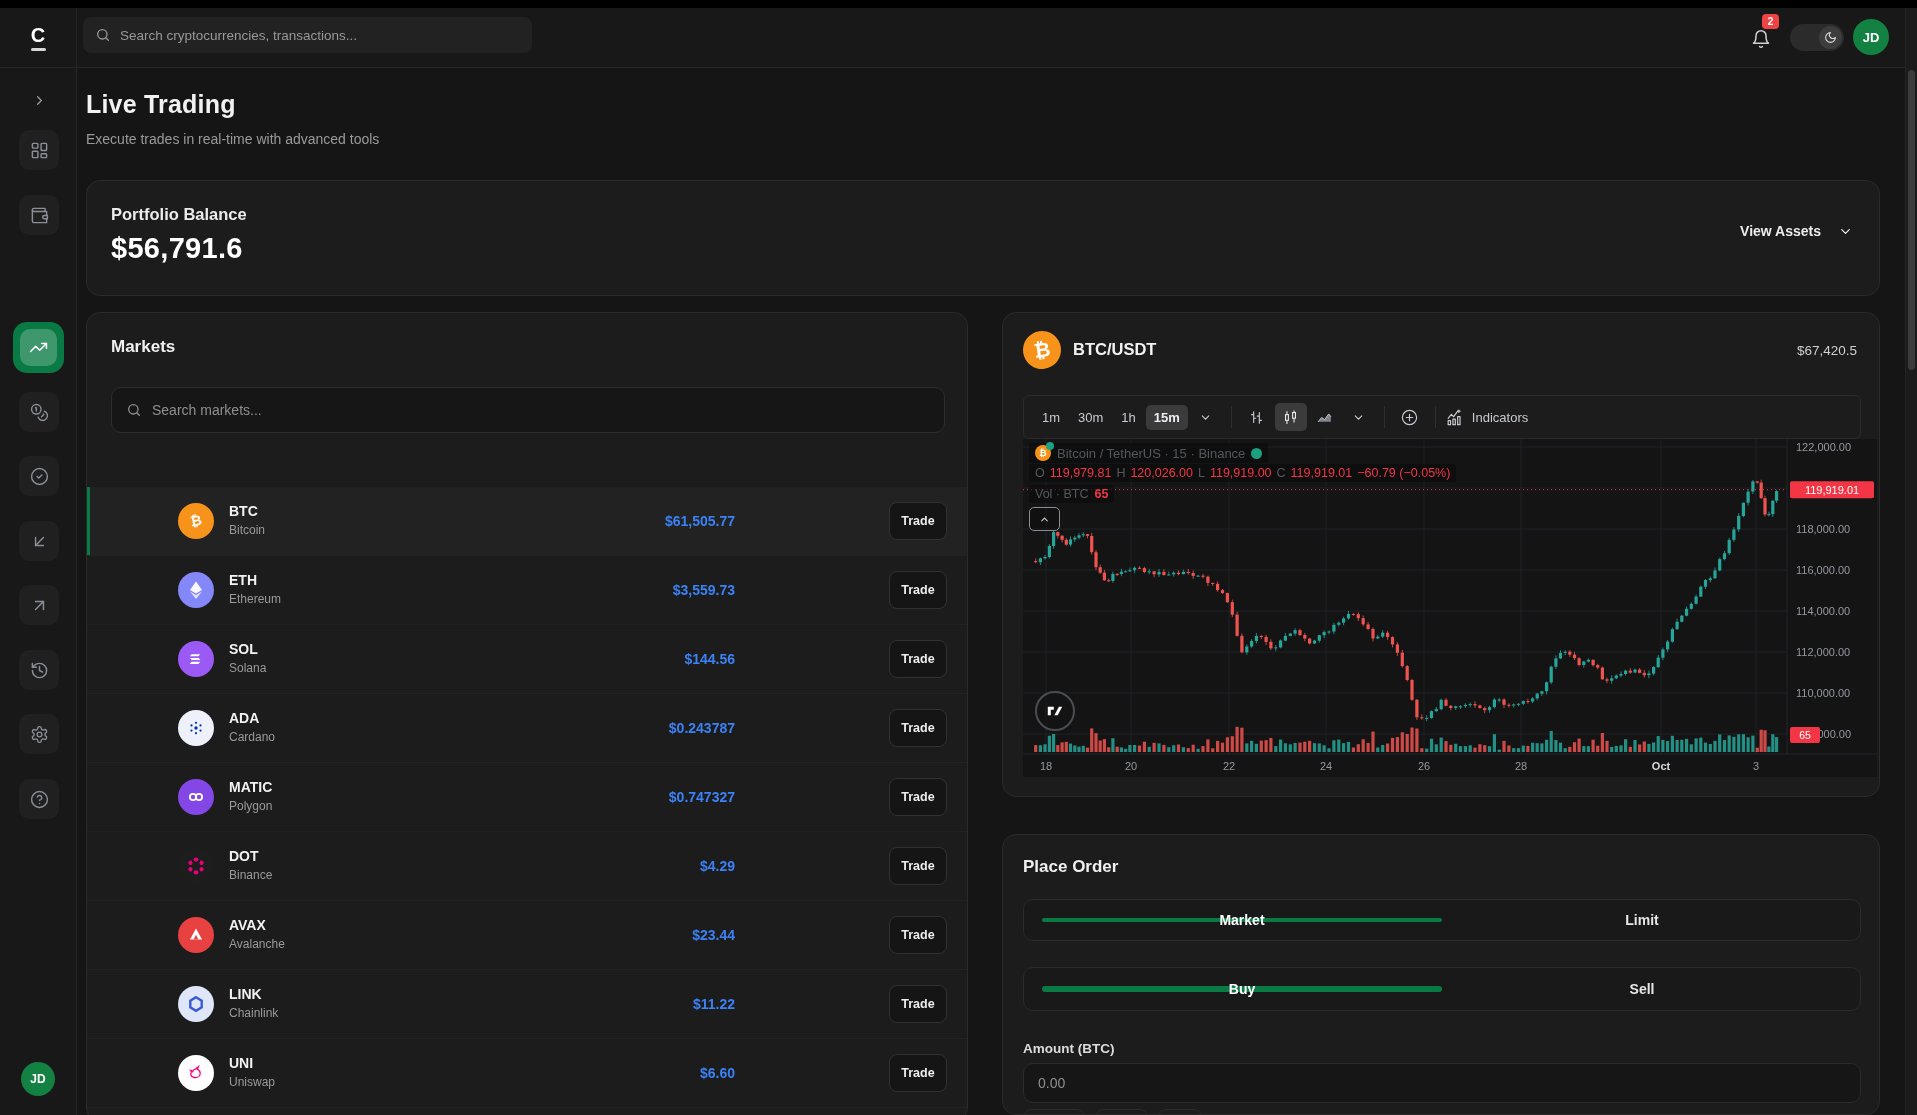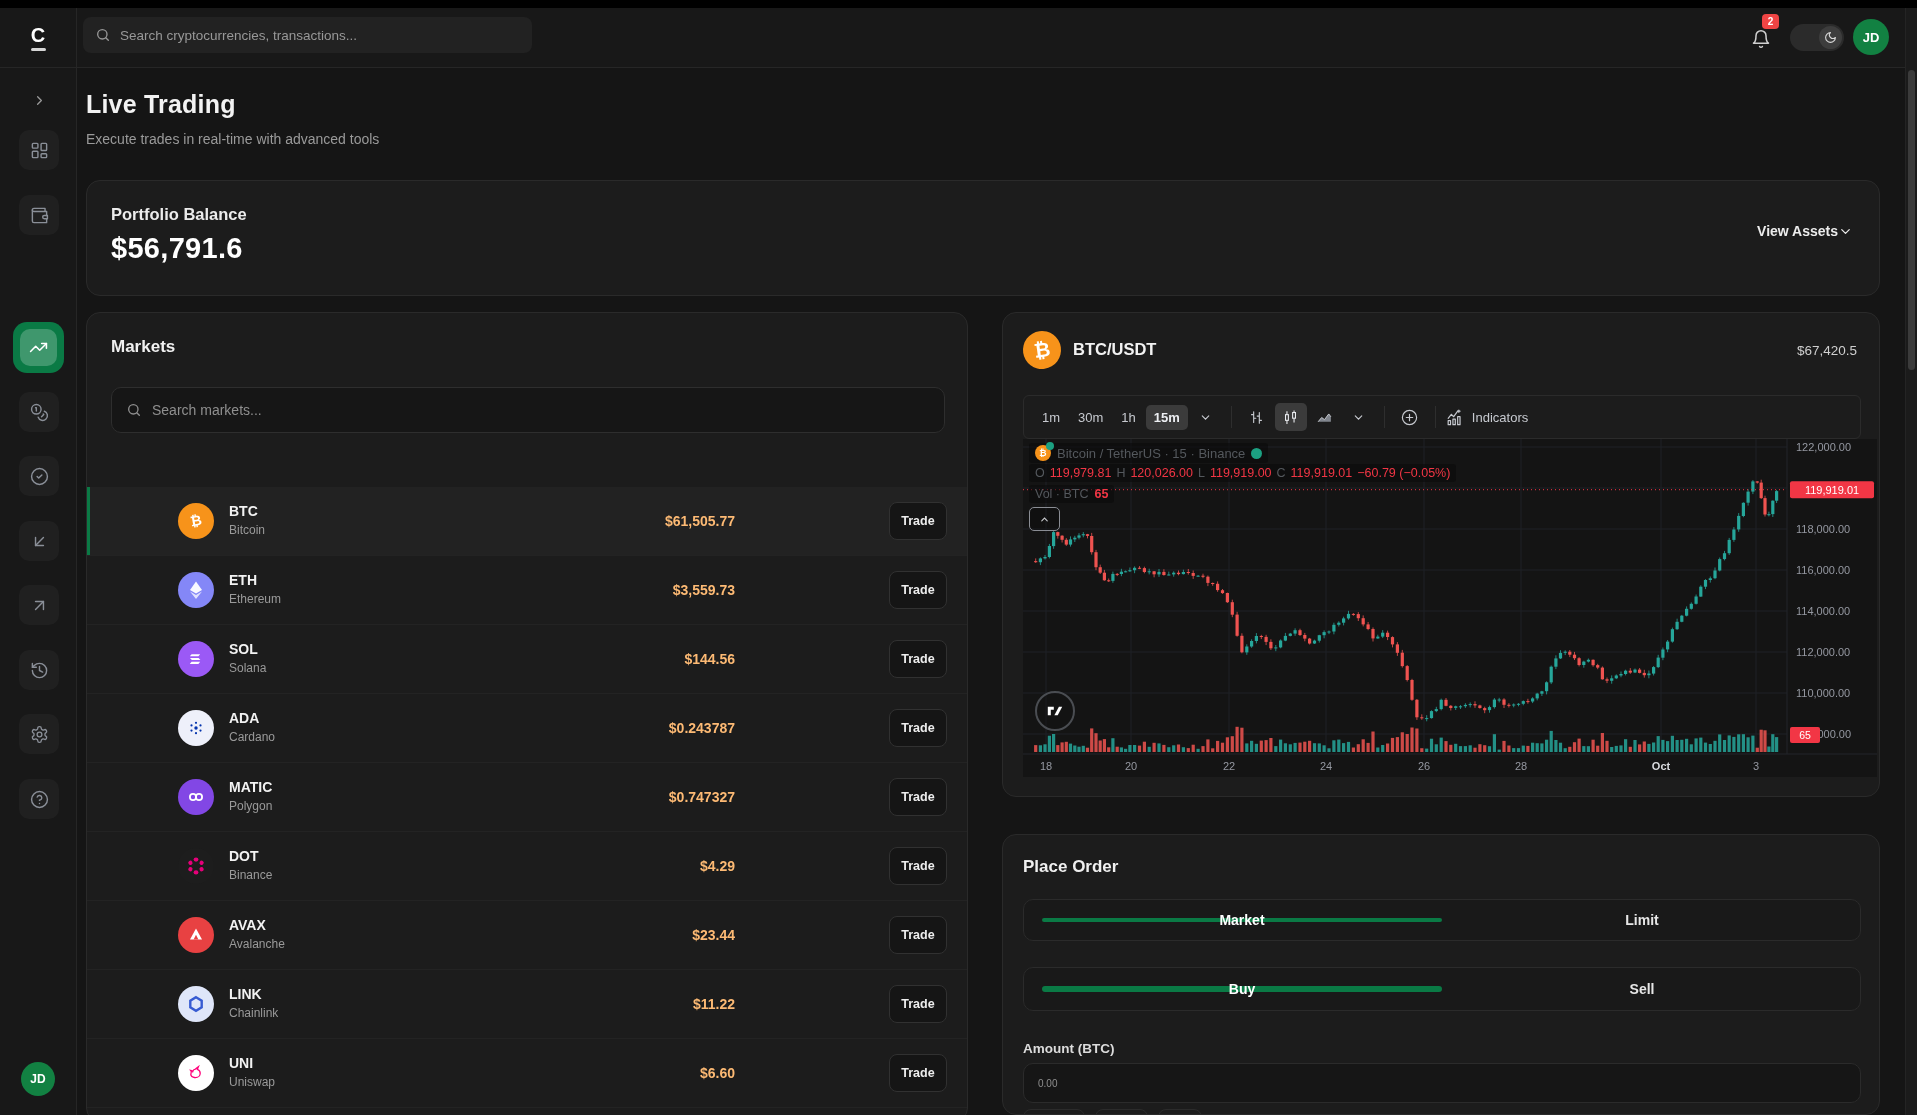--- a/index.html
+++ b/index.html
@@ -36,38 +36,38 @@
 
   
   #page-title{left:86px;top:90px;font-size:25px;font-weight:700;color:#f2f2f2;letter-spacing:.2px}
   #page-subtitle{left:86px;top:131px;font-size:14px;color:#9a9a9a}
 
   
   .card{background:#1c1c1c;border:1px solid #2a2a2a;border-radius:14px}
   #portfolio-card{left:86px;top:180px;width:1794px;height:116px}
   #pf-label{left:24px;top:24px;font-size:16.5px;font-weight:600;color:#ececec}
   #pf-value{left:24px;top:51px;font-size:29px;font-weight:800;color:#fff;letter-spacing:.3px}
-  #view-assets{right:26px;top:42px;display:flex;align-items:center;gap:0;color:#ececec;font-size:14px;font-weight:600;cursor:pointer;position:absolute}
+  #view-assets{right:26px;top:42px;display:flex;align-items:center;gap:17px;color:#ececec;font-size:14px;font-weight:600;cursor:pointer;position:absolute}
 
   
   #markets-card{left:86px;top:312px;width:882px;height:810px;overflow:hidden}
   #mk-title{left:24px;top:24px;font-size:17px;font-weight:700;color:#f0f0f0}
   #mk-search{left:24px;top:74px;width:834px;height:46px;background:#161616;border:1px solid #2e2e2e;border-radius:10px;display:flex;align-items:center;gap:10px;padding:0 14px}
   #mk-search input{background:transparent;border:0;outline:none;color:#d6d6d6;font-size:14px;width:100%;font-family:inherit}
   #mk-search input::placeholder{color:#8f8f8f}
   #mk-head{left:0;top:136px;width:882px;height:38px;background:#212121;border-bottom:1px solid #262626}
   .mk-th{position:absolute;top:13px;font-size:10.5px;font-weight:700;color:#9b9b9b;letter-spacing:1px}
   #markets-rows{left:0;top:174px;width:882px}
   .m-row{position:relative;width:882px;height:69px;border-bottom:1px solid #232323}
   .m-row.active{background:#222}
   .row-accent{position:absolute;left:0;top:0;width:3px;height:100%;background:#0a7a45}
   .coin{position:absolute;left:91px;top:16px;width:36px;height:36px;border-radius:50%;display:flex;align-items:center;justify-content:center;overflow:hidden}
   .m-sym{position:absolute;left:142px;top:16px;font-size:14px;font-weight:700;color:#f2f2f2}
   .m-name{position:absolute;left:142px;top:36px;font-size:12px;color:#9a9a9a}
-  .m-price{position:absolute;right:234px;top:26px;font-size:14px;font-weight:700;color:#fdba74}
+  .m-price{position:absolute;right:234px;top:26px;font-size:14px;font-weight:700;color:#3b82f6}
   .trade-btn{position:absolute;right:22px;top:15px;width:58px;height:38px;background:#151515;border:1px solid #313131;border-radius:8px;color:#ededed;font-size:12.5px;font-weight:600;display:flex;align-items:center;justify-content:center;cursor:pointer}
 
   
   #chart-card{left:1002px;top:312px;width:878px;height:485px}
   #cc-coin{left:20px;top:18px;width:38px;height:38px;border-radius:50%;background:#f7931a;display:flex;align-items:center;justify-content:center;color:#fff;font-size:20px;font-weight:700;transform:rotate(-8deg)}
   #cc-pair{left:70px;top:27px;font-size:16.5px;font-weight:700;color:#f2f2f2}
   #cc-price{right:22px;top:30px;font-size:13.5px;color:#cfcfcf;position:absolute}
   #tvbar{left:20px;top:82px;width:838px;height:44px;border:1px solid #2b2b2b;border-radius:6px;display:flex;align-items:center;gap:2px;padding:0 10px;color:#c7cad0}
   .tv-int{font-size:13px;color:#c7cad0;padding:5px 8px;border-radius:5px;cursor:pointer}
   .tv-int.on{background:#3b3b3b;color:#edeff3;font-weight:600}
@@ -96,21 +96,21 @@
   
   #order-card{left:1002px;top:834px;width:878px;height:281px;overflow:hidden}
   #po-title{left:20px;top:22px;font-size:17px;font-weight:700;color:#f0f0f0}
   .seg{position:absolute;left:20px;width:838px;height:42px;border:1px solid #2b2b2b;border-radius:10px;background:#191919;display:flex;padding:18px}
   #seg-type{top:64px}
   #seg-side{top:132px;height:44px}
   .seg-opt{flex:1;display:flex;align-items:center;justify-content:center;font-size:14px;font-weight:600;color:#e6e6e6;border-radius:7px;cursor:pointer}
   .seg-opt.on{background:#0a7a45;color:#fff}
   #amount-label{left:20px;top:206px;font-size:13.5px;font-weight:600;color:#dcdcdc;position:absolute}
   #amount-input{left:20px;top:228px;width:838px;height:40px;background:#161616;border:1px solid #2b2b2b;border-radius:10px;display:flex;align-items:center;padding:0 14px}
-  #amount-input input{background:transparent;border:0;outline:none;color:#86efac;font-size:10px;width:100%;font-family:inherit}
+  #amount-input input{background:transparent;border:0;outline:none;color:#86efac;font-size:14px;width:100%;font-family:inherit}
   #amount-input input::placeholder{color:#8f8f8f}
   .pct-btn{position:absolute;top:274px;height:30px;border:1px solid #2b2b2b;border-radius:8px;background:transparent}
 
   
   #scrollbar{left:1905px;top:8px;width:12px;height:1107px;background:#1b1b1b;border-left:1px solid #242424}
   #scroll-thumb{position:absolute;left:2px;top:62px;width:7px;height:300px;border-radius:4px;background:#3b3b3b}
   svg{display:block}
 </style>
 </head>
 <body>

